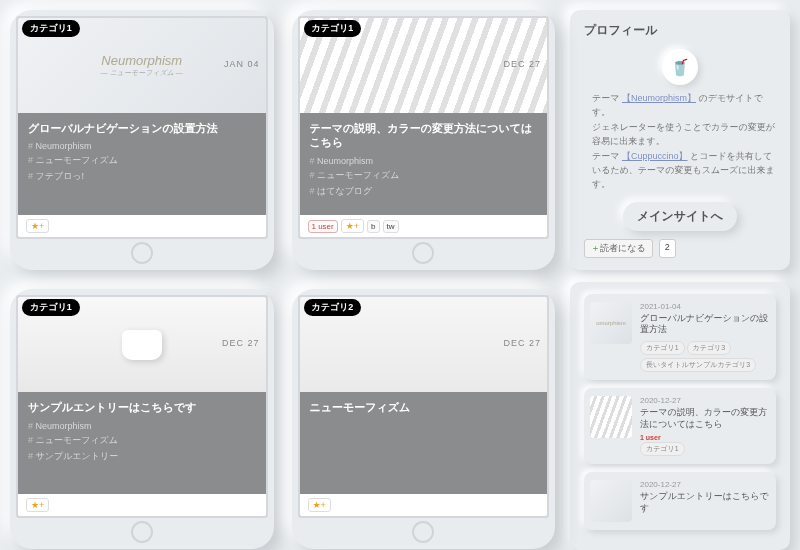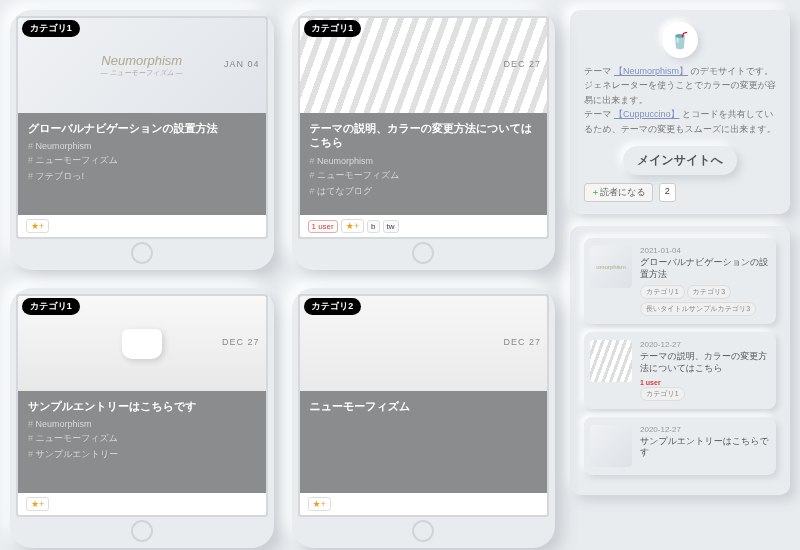--- a/index.html
+++ b/index.html
@@ -147,21 +147,21 @@
 }
 .username { text-align: center; font-size: 10px; font-weight: bold; margin-bottom: 8px; color: #666; }
 .username .pro {
   border: 1px solid #aaa;
   border-radius: 3px;
   padding: 0 3px;
   font-size: 8px;
   color: #888;
   margin-left: 3px;
 }
-.desc { font-size: 9px; line-height: 1.6; color: #777; }
+.desc { font-size: 9px; line-height: 1.6; color: #777; margin-left: 8px; }
 .desc a { color: #8090c0; text-decoration: underline; }
 .neu-btn {
   display: block;
   margin: 10px auto 6px;
   padding: 6px 14px;
   border-radius: 18px;
   background: #e8ecef;
   box-shadow: 4px 4px 8px #cdd1d5, -4px -4px 8px #ffffff;
   border: none;
   font-size: 12px;
@@ -305,20 +305,21 @@
       <div class="card-footer">
             <span class="star-btn">★+</span>
           </div>
     </div>
     <div class="home-btn"></div>
   </div>
     </div>
   <div class="sidebar">
 
     <div class="sb-box">
+      <div class="sb-title">プロフィール</div>
       <div class="avatar">🥤</div>
       <div class="desc">
         <span>テーマ</span>
         <a href="#">【Neumorphism】</a>
         <span>のデモサイトです。</span><br>
         <span>ジェネレーターを使うことでカラーの変更が容易に出来ます。</span><br>
         <span>テーマ</span>
         <a href="#">【Cuppuccino】</a>
         <span>とコードを共有しているため、テーマの変更もスムーズに出来ます。</span>
       </div>

